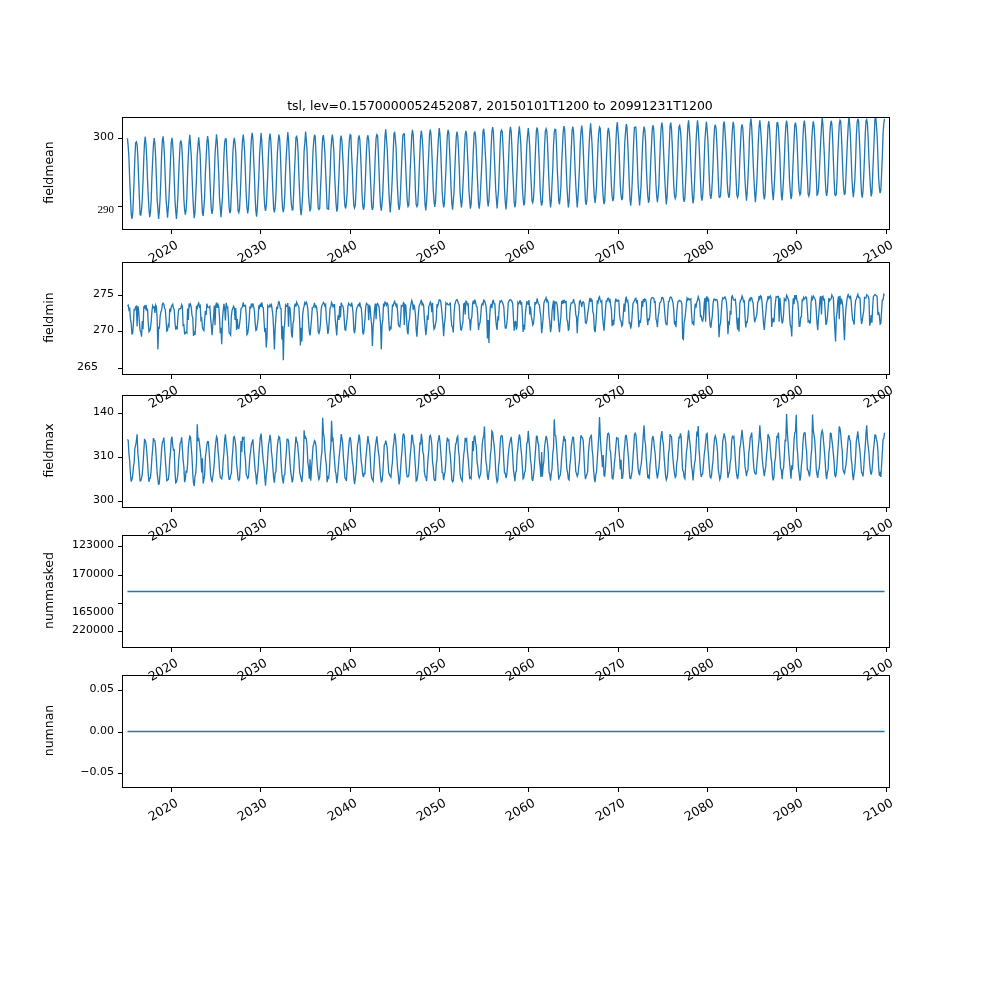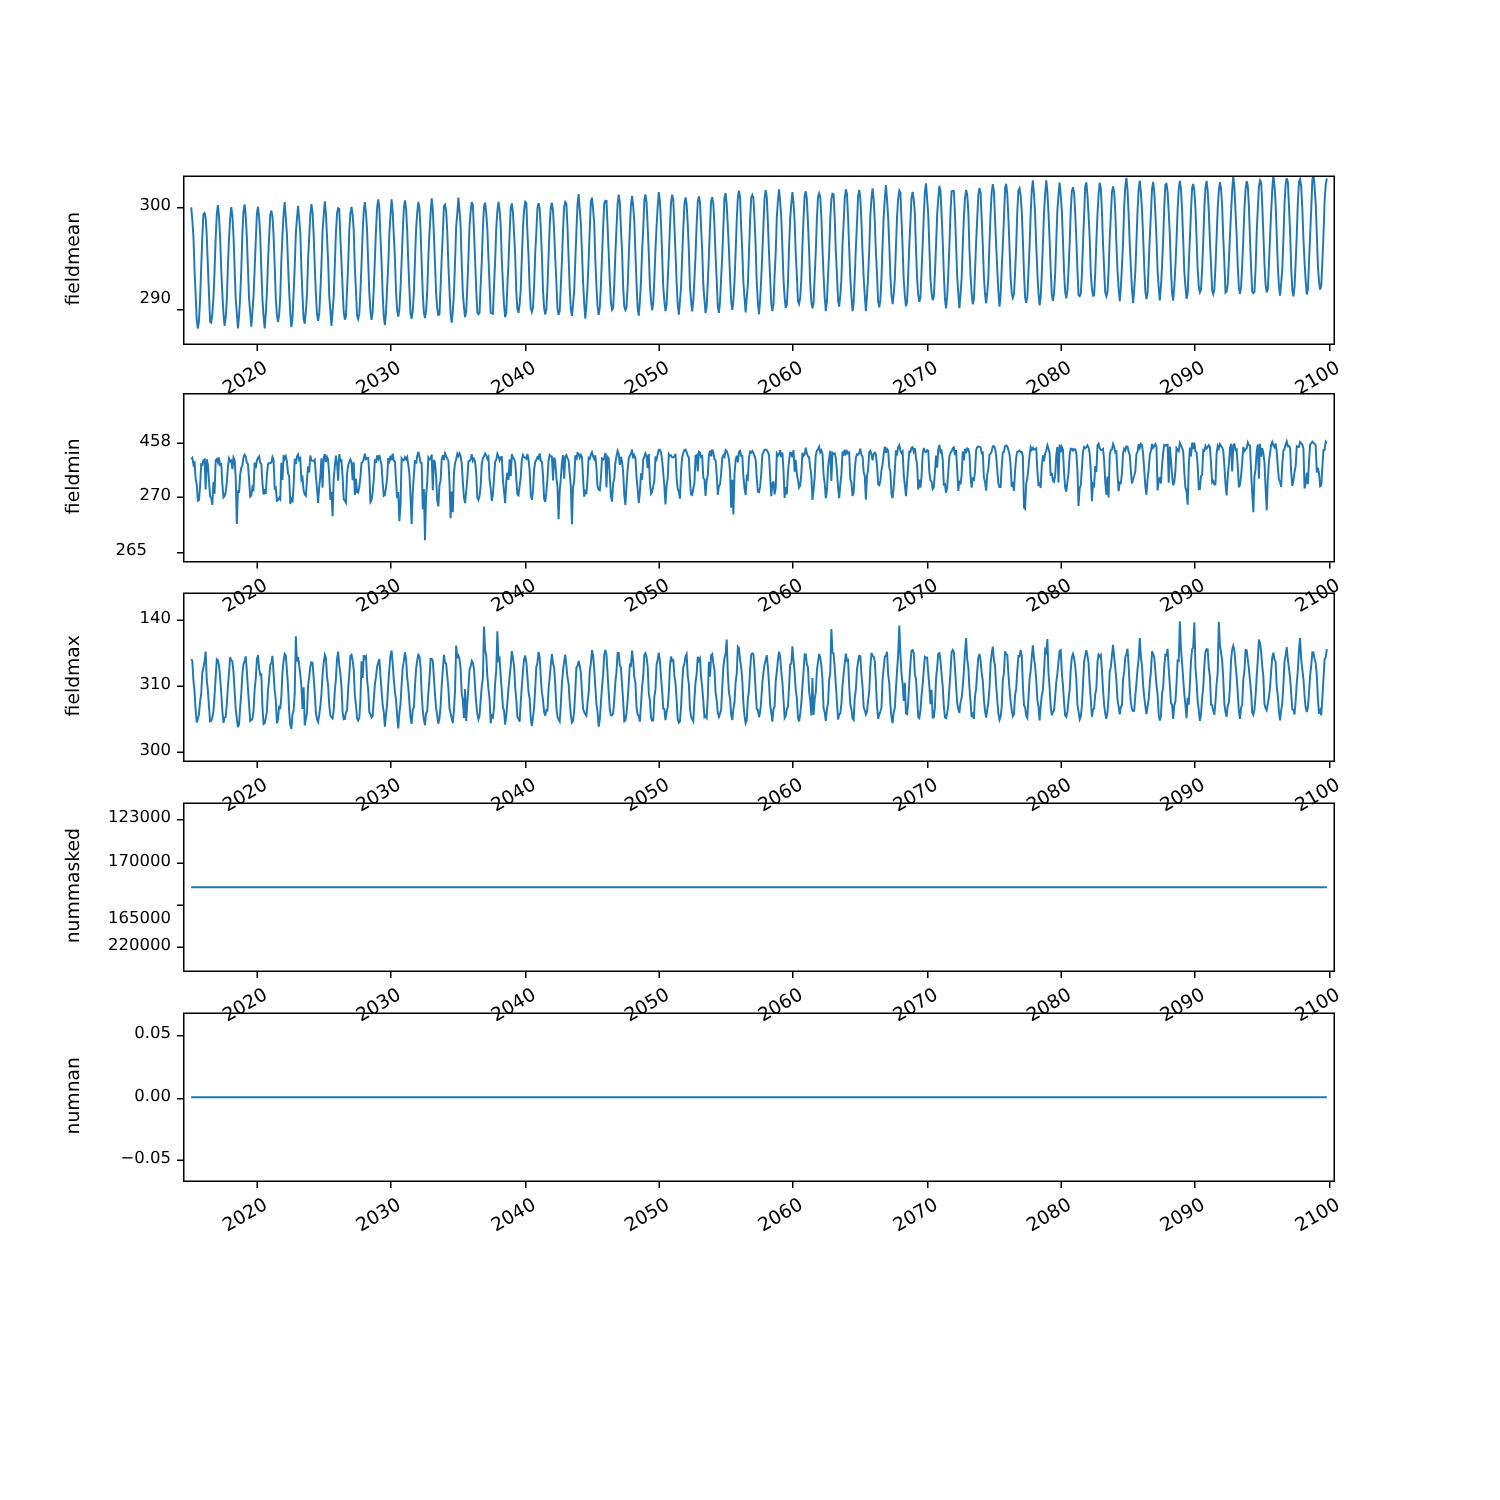--- a/index.html
+++ b/index.html
@@ -81,20 +81,21 @@
     color: #000000;
     text-align: center;
     width: 1000px;
     left: 0;
   }
 </style>
 </head>
 <body>
 
 <div id="figure">
+  <div class="title">tsl, lev=0.1570000052452087, 20150101T1200 to 20991231T1200</div>
   <div id="panels">
       <div class="panel" style="left: 122px; top: 117px; width: 768px; height: 113px;">
         <svg viewBox="0 0 768 113" preserveAspectRatio="none">
           <path d="M4.47 20.59 L5.21 29.02 L5.95 40.19 L6.70 62.52 L7.44 79.54 L8.19 97.18 L8.93 102.81 L9.67 97.90 L10.42 82.79 L11.16 61.60 L11.91 40.36 L12.65 25.17 L13.40 24.36 L14.14 27.39 L14.88 39.85 L15.63 60.22 L16.37 79.91 L17.12 98.32 L17.86 98.88 L18.60 92.95 L19.35 82.13 L20.09 63.81 L20.84 41.49 L21.58 25.27 L22.33 19.03 L23.07 26.93 L23.81 40.87 L24.56 62.99 L25.30 78.96 L26.05 92.95 L26.79 101.02 L27.53 95.70 L28.28 83.26 L29.02 59.89 L29.77 41.94 L30.51 27.71 L31.26 20.37 L32.00 26.28 L32.74 39.95 L33.49 61.59 L34.23 82.88 L34.98 92.74 L35.72 102.75 L36.47 94.33 L37.21 81.54 L37.95 63.32 L38.70 37.80 L39.44 23.15 L40.19 18.62 L40.93 26.39 L41.67 40.91 L42.42 62.45 L43.16 82.55 L43.91 91.84 L44.65 101.50 L45.40 91.93 L46.14 80.63 L46.88 62.72 L47.63 43.35 L48.37 25.30 L49.12 20.20 L49.86 27.26 L50.60 39.74 L51.35 62.42 L52.09 82.98 L52.84 94.27 L53.58 102.80 L54.33 92.79 L55.07 78.79 L55.81 57.63 L56.56 40.98 L57.30 25.84 L58.05 22.79 L58.79 26.79 L59.53 39.26 L60.28 60.15 L61.02 82.51 L61.77 93.58 L62.51 98.51 L63.26 93.36 L64.00 81.03 L64.74 56.89 L65.49 38.96 L66.23 25.05 L66.98 16.99 L67.72 27.93 L68.47 39.10 L69.21 58.79 L69.95 77.50 L70.70 92.77 L71.44 101.96 L72.19 95.58 L72.93 78.86 L73.67 61.22 L74.42 38.27 L75.16 28.19 L75.91 19.53 L76.65 27.98 L77.40 37.85 L78.14 62.37 L78.88 80.84 L79.63 96.52 L80.37 99.62 L81.12 91.11 L81.86 80.06 L82.60 56.33 L83.35 40.52 L84.09 25.33 L84.84 18.34 L85.58 24.12 L86.33 39.24 L87.07 60.64 L87.81 79.24 L88.56 93.11 L89.30 97.61 L90.05 92.80 L90.79 77.79 L91.53 59.76 L92.28 36.71 L93.02 26.45 L93.77 16.48 L94.51 24.47 L95.26 40.55 L96.00 57.09 L96.74 80.68 L97.49 90.54 L98.23 101.04 L98.98 91.02 L99.72 81.34 L100.47 59.80 L101.21 38.05 L101.95 24.74 L102.70 21.17 L103.44 21.57 L104.19 41.53 L104.93 57.81 L105.67 75.40 L106.42 91.61 L107.16 96.78 L107.91 94.44 L108.65 76.47 L109.40 59.21 L110.14 36.18 L110.88 24.67 L111.63 20.22 L112.37 25.51 L113.12 36.42 L113.86 60.71 L114.60 77.35 L115.35 94.21 L116.09 96.38 L116.84 92.73 L117.58 77.65 L118.33 58.94 L119.07 37.32 L119.81 22.99 L120.56 16.98 L121.30 24.27 L122.05 36.69 L122.79 58.06 L123.53 78.47 L124.28 90.75 L125.02 97.03 L125.77 91.61 L126.51 75.41 L127.26 55.96 L128.00 35.90 L128.74 20.83 L129.49 15.12 L130.23 20.82 L130.98 41.01 L131.72 58.08 L132.47 79.82 L133.21 94.58 L133.95 100.56 L134.70 91.57 L135.44 74.92 L136.19 59.87 L136.93 38.49 L137.67 26.00 L138.42 15.19 L139.16 23.83 L139.91 39.78 L140.65 55.40 L141.40 78.13 L142.14 90.28 L142.88 94.67 L143.63 89.79 L144.37 75.44 L145.12 57.51 L145.86 37.46 L146.60 21.73 L147.35 15.81 L148.09 21.38 L148.84 35.74 L149.58 57.67 L150.33 76.22 L151.07 92.75 L151.81 96.17 L152.56 90.74 L153.30 78.77 L154.05 56.66 L154.79 35.82 L155.53 24.47 L156.28 16.86 L157.02 20.88 L157.77 35.46 L158.51 58.16 L159.26 79.06 L160.00 91.86 L160.74 95.77 L161.49 90.78 L162.23 77.96 L162.98 54.87 L163.72 38.25 L164.47 25.18 L165.21 14.44 L165.95 21.37 L166.70 39.27 L167.44 58.56 L168.19 79.23 L168.93 89.11 L169.67 93.60 L170.42 93.19 L171.16 74.56 L171.91 55.16 L172.65 38.70 L173.40 19.78 L174.14 18.75 L174.88 22.98 L175.63 36.94 L176.37 59.57 L177.12 76.76 L177.86 92.54 L178.60 98.91 L179.35 91.32 L180.09 78.60 L180.84 57.88 L181.58 33.76 L182.33 24.97 L183.07 13.89 L183.81 22.83 L184.56 33.69 L185.30 58.65 L186.05 78.53 L186.79 88.17 L187.53 95.10 L188.28 91.51 L189.02 74.85 L189.77 54.97 L190.51 33.59 L191.26 23.30 L192.00 17.06 L192.74 19.02 L193.49 36.58 L194.23 55.85 L194.98 76.05 L195.72 91.70 L196.47 93.09 L197.21 92.05 L197.95 72.94 L198.70 57.61 L199.44 34.81 L200.19 19.99 L200.93 17.42 L201.67 24.43 L202.42 35.21 L203.16 54.74 L203.91 73.04 L204.65 92.17 L205.40 92.50 L206.14 92.85 L206.88 73.95 L207.63 57.09 L208.37 35.08 L209.12 23.05 L209.86 16.92 L210.60 22.52 L211.35 33.24 L212.09 56.10 L212.84 72.32 L213.58 86.81 L214.33 95.18 L215.07 92.18 L215.81 74.01 L216.56 57.80 L217.30 38.32 L218.05 21.46 L218.79 17.94 L219.53 23.90 L220.28 38.05 L221.02 53.08 L221.77 78.10 L222.51 89.78 L223.26 92.16 L224.00 86.52 L224.74 76.16 L225.49 54.38 L226.23 34.80 L226.98 22.26 L227.72 16.86 L228.47 17.57 L229.21 37.61 L229.95 53.31 L230.70 75.42 L231.44 88.89 L232.19 91.60 L232.93 88.52 L233.67 74.08 L234.42 51.95 L235.16 37.60 L235.91 21.28 L236.65 17.74 L237.40 21.42 L238.14 35.00 L238.88 53.26 L239.63 76.80 L240.37 89.02 L241.12 93.41 L241.86 89.73 L242.60 74.23 L243.35 53.84 L244.09 33.16 L244.84 20.65 L245.58 17.53 L246.33 22.97 L247.07 37.16 L247.81 55.16 L248.56 71.59 L249.30 89.72 L250.05 93.50 L250.79 90.92 L251.53 73.81 L252.28 57.03 L253.02 35.47 L253.77 20.09 L254.51 16.96 L255.26 18.14 L256.00 34.55 L256.74 54.89 L257.49 75.72 L258.23 89.72 L258.98 94.24 L259.72 86.63 L260.47 76.75 L261.21 57.02 L261.95 36.81 L262.70 18.36 L263.44 11.56 L264.19 21.94 L264.93 31.49 L265.67 51.09 L266.42 71.33 L267.16 85.79 L267.91 96.13 L268.65 86.61 L269.40 73.98 L270.14 55.90 L270.88 35.33 L271.63 16.33 L272.37 14.05 L273.12 21.93 L273.86 31.37 L274.60 56.16 L275.35 73.95 L276.09 87.99 L276.84 93.62 L277.58 88.72 L278.33 73.58 L279.07 53.86 L279.81 34.14 L280.56 18.02 L281.30 16.15 L282.05 16.22 L282.79 33.49 L283.53 51.62 L284.28 70.49 L285.02 84.82 L285.77 90.13 L286.51 88.81 L287.26 73.09 L288.00 51.83 L288.74 34.96 L289.49 18.16 L290.23 12.00 L290.98 17.42 L291.72 35.00 L292.47 50.47 L293.21 74.92 L293.95 87.97 L294.70 90.30 L295.44 88.53 L296.19 74.81 L296.93 54.67 L297.67 35.12 L298.42 18.66 L299.16 12.87 L299.91 19.77 L300.65 30.01 L301.40 51.58 L302.14 72.72 L302.88 88.84 L303.63 94.06 L304.37 84.85 L305.12 70.65 L305.86 50.24 L306.60 35.38 L307.35 16.39 L308.09 11.86 L308.84 17.14 L309.58 33.36 L310.33 51.99 L311.07 73.18 L311.81 83.93 L312.56 90.44 L313.30 85.37 L314.05 69.20 L314.79 49.32 L315.53 33.70 L316.28 20.07 L317.02 10.29 L317.77 16.60 L318.51 31.49 L319.26 53.19 L320.00 74.50 L320.74 84.60 L321.49 91.02 L322.23 87.13 L322.98 70.21 L323.72 53.86 L324.47 33.83 L325.21 17.12 L325.95 11.99 L326.70 15.40 L327.44 33.01 L328.19 51.46 L328.93 71.57 L329.67 86.64 L330.42 93.37 L331.16 84.44 L331.91 74.69 L332.65 53.84 L333.40 34.57 L334.14 19.06 L334.88 13.84 L335.63 18.34 L336.37 31.89 L337.12 50.17 L337.86 74.44 L338.60 84.35 L339.35 91.17 L340.09 83.53 L340.84 69.48 L341.58 52.92 L342.33 31.85 L343.07 17.04 L343.81 13.16 L344.56 17.15 L345.30 34.27 L346.05 50.16 L346.79 73.42 L347.53 83.19 L348.28 92.31 L349.02 87.90 L349.77 71.49 L350.51 53.45 L351.26 33.23 L352.00 16.11 L352.74 13.70 L353.49 18.24 L354.23 32.89 L354.98 53.05 L355.72 69.83 L356.47 87.78 L357.21 92.23 L357.95 84.50 L358.70 68.80 L359.44 53.52 L360.19 33.72 L360.93 13.71 L361.67 10.93 L362.42 18.73 L363.16 33.65 L363.91 48.91 L364.65 68.13 L365.40 84.12 L366.14 90.10 L366.88 84.00 L367.63 70.25 L368.37 51.46 L369.12 29.70 L369.86 13.94 L370.60 9.33 L371.35 14.09 L372.09 33.88 L372.84 51.01 L373.58 71.44 L374.33 81.99 L375.07 91.97 L375.81 81.98 L376.56 72.82 L377.30 51.60 L378.05 29.04 L378.79 13.97 L379.53 12.20 L380.28 14.43 L381.02 29.06 L381.77 47.35 L382.51 71.89 L383.26 85.54 L384.00 93.05 L384.74 83.61 L385.49 69.04 L386.23 51.59 L386.98 32.46 L387.72 14.14 L388.47 8.97 L389.21 13.85 L389.95 30.74 L390.70 51.80 L391.44 68.41 L392.19 85.82 L392.93 91.05 L393.67 86.47 L394.42 67.32 L395.16 51.24 L395.91 27.42 L396.65 15.75 L397.40 8.39 L398.14 16.56 L398.88 27.63 L399.63 47.57 L400.37 69.40 L401.12 81.66 L401.86 88.89 L402.60 86.97 L403.35 71.49 L404.09 47.59 L404.84 28.23 L405.58 18.10 L406.33 10.21 L407.07 17.71 L407.81 29.67 L408.56 52.04 L409.30 66.93 L410.05 84.36 L410.79 86.24 L411.53 82.07 L412.28 69.55 L413.02 47.20 L413.77 27.96 L414.51 12.62 L415.26 9.71 L416.00 14.98 L416.74 31.64 L417.49 49.53 L418.23 72.24 L418.98 84.59 L419.72 89.15 L420.47 85.56 L421.21 67.55 L421.95 50.95 L422.70 28.32 L423.44 13.54 L424.19 11.07 L424.93 13.67 L425.67 26.76 L426.42 48.64 L427.16 66.72 L427.91 81.78 L428.65 91.02 L429.40 84.37 L430.14 67.18 L430.88 51.64 L431.63 28.51 L432.37 14.85 L433.12 11.38 L433.86 11.80 L434.60 27.12 L435.35 50.85 L436.09 65.99 L436.84 83.77 L437.58 87.91 L438.33 80.50 L439.07 69.47 L439.81 45.87 L440.56 31.43 L441.30 14.78 L442.05 8.31 L442.79 11.32 L443.53 27.19 L444.28 48.40 L445.02 68.09 L445.77 81.25 L446.51 91.00 L447.26 85.48 L448.00 67.90 L448.74 48.14 L449.49 31.36 L450.23 13.15 L450.98 8.68 L451.72 14.09 L452.47 30.59 L453.21 50.72 L453.95 67.91 L454.70 80.43 L455.44 91.00 L456.19 80.53 L456.93 67.06 L457.67 50.11 L458.42 26.11 L459.16 14.64 L459.91 7.68 L460.65 14.99 L461.40 30.18 L462.14 50.94 L462.88 66.18 L463.63 84.59 L464.37 88.45 L465.12 83.41 L465.86 68.47 L466.60 45.43 L467.35 27.06 L468.09 14.42 L468.84 5.48 L469.58 15.34 L470.33 27.63 L471.07 45.81 L471.81 67.04 L472.56 80.09 L473.30 86.33 L474.05 79.59 L474.79 69.07 L475.53 47.64 L476.28 26.77 L477.02 14.61 L477.77 9.20 L478.51 10.55 L479.26 28.96 L480.00 48.26 L480.74 69.54 L481.49 80.77 L482.23 87.74 L482.98 84.87 L483.72 66.49 L484.47 46.03 L485.21 30.21 L485.95 13.91 L486.70 10.11 L487.44 15.20 L488.19 24.99 L488.93 48.83 L489.67 68.80 L490.42 80.06 L491.16 84.67 L491.91 81.78 L492.65 63.89 L493.40 45.61 L494.14 26.03 L494.88 9.92 L495.63 4.25 L496.37 14.87 L497.12 25.75 L497.86 46.95 L498.60 68.95 L499.35 78.59 L500.09 83.61 L500.84 81.50 L501.58 65.72 L502.33 46.81 L503.07 25.47 L503.81 14.77 L504.56 6.07 L505.30 9.42 L506.05 25.35 L506.79 43.60 L507.53 65.15 L508.28 82.76 L509.02 89.23 L509.77 81.25 L510.51 66.26 L511.26 46.27 L512.00 23.79 L512.74 9.71 L513.49 9.42 L514.23 9.41 L514.98 24.80 L515.72 45.45 L516.47 67.57 L517.21 79.01 L517.95 89.03 L518.70 79.65 L519.44 68.58 L520.19 46.91 L520.93 27.25 L521.67 14.90 L522.42 8.80 L523.16 11.82 L523.91 23.24 L524.65 49.10 L525.40 66.12 L526.14 79.31 L526.88 86.31 L527.63 83.26 L528.37 64.91 L529.12 44.65 L529.86 28.17 L530.60 12.07 L531.35 7.40 L532.09 10.54 L532.84 28.09 L533.58 46.22 L534.33 67.49 L535.07 79.37 L535.81 85.70 L536.56 78.88 L537.30 68.35 L538.05 44.50 L538.79 24.97 L539.53 10.32 L540.28 4.79 L541.02 9.65 L541.77 28.30 L542.51 45.97 L543.26 63.00 L544.00 77.51 L544.74 88.05 L545.49 80.29 L546.23 62.34 L546.98 45.94 L547.72 28.27 L548.47 8.03 L549.21 4.62 L549.95 11.54 L550.70 27.62 L551.44 47.61 L552.19 68.24 L552.93 78.83 L553.67 81.93 L554.42 79.45 L555.16 65.57 L555.91 46.97 L556.65 23.47 L557.40 8.93 L558.14 7.57 L558.88 12.52 L559.63 23.44 L560.37 42.92 L561.12 65.23 L561.86 81.64 L562.60 85.44 L563.35 81.54 L564.09 64.81 L564.84 46.97 L565.58 25.20 L566.33 8.22 L567.07 2.25 L567.81 12.11 L568.56 25.01 L569.30 46.08 L570.05 64.98 L570.79 78.72 L571.53 87.07 L572.28 81.58 L573.02 65.62 L573.77 45.33 L574.51 24.49 L575.26 11.58 L576.00 2.26 L576.74 9.98 L577.49 24.35 L578.23 42.53 L578.98 62.91 L579.72 79.51 L580.47 84.04 L581.21 78.97 L581.95 65.88 L582.70 43.59 L583.44 22.57 L584.19 12.16 L584.93 3.75 L585.67 12.04 L586.42 22.98 L587.16 42.64 L587.91 64.67 L588.65 77.97 L589.40 82.29 L590.14 76.79 L590.88 63.53 L591.63 45.24 L592.37 23.14 L593.12 9.69 L593.86 6.89 L594.60 10.54 L595.35 24.55 L596.09 42.12 L596.84 62.84 L597.58 80.11 L598.33 80.87 L599.07 79.24 L599.81 66.49 L600.56 45.27 L601.30 25.87 L602.05 6.47 L602.79 3.59 L603.53 12.13 L604.28 25.71 L605.02 41.26 L605.77 64.97 L606.51 75.81 L607.26 80.54 L608.00 80.26 L608.74 65.47 L609.49 43.73 L610.23 25.62 L610.98 11.69 L611.72 3.89 L612.47 7.68 L613.21 23.26 L613.95 45.07 L614.70 62.62 L615.44 78.29 L616.19 80.93 L616.93 78.11 L617.67 63.83 L618.42 41.63 L619.16 26.11 L619.91 10.42 L620.65 6.37 L621.40 10.23 L622.14 23.40 L622.88 45.32 L623.63 63.56 L624.37 75.60 L625.12 84.27 L625.86 75.18 L626.60 60.46 L627.35 44.02 L628.09 20.28 L628.84 5.99 L629.58 0.62 L630.33 8.82 L631.07 25.22 L631.81 45.45 L632.56 61.28 L633.30 76.21 L634.05 85.61 L634.79 76.23 L635.53 64.53 L636.28 44.05 L637.02 23.04 L637.77 8.62 L638.51 2.41 L639.26 10.63 L640.00 22.64 L640.74 39.74 L641.49 60.89 L642.23 77.58 L642.98 82.92 L643.72 78.28 L644.47 59.54 L645.21 40.69 L645.95 25.35 L646.70 8.29 L647.44 3.26 L648.19 9.90 L648.93 24.64 L649.67 41.69 L650.42 63.39 L651.16 75.07 L651.91 83.80 L652.65 74.40 L653.40 60.41 L654.14 42.15 L654.88 20.30 L655.63 5.06 L656.37 4.59 L657.12 10.04 L657.86 24.07 L658.60 39.15 L659.35 62.54 L660.09 78.83 L660.84 83.87 L661.58 74.10 L662.33 60.59 L663.07 43.05 L663.81 22.24 L664.56 8.30 L665.30 2.59 L666.05 8.06 L666.79 22.68 L667.53 42.03 L668.28 64.29 L669.02 74.11 L669.77 82.66 L670.51 79.25 L671.26 59.40 L672.00 41.54 L672.74 23.31 L673.49 7.41 L674.23 4.73 L674.98 9.33 L675.72 21.14 L676.47 41.50 L677.21 62.72 L677.95 74.48 L678.70 78.34 L679.44 76.73 L680.19 62.05 L680.93 44.08 L681.67 21.03 L682.42 7.06 L683.16 2.58 L683.91 9.42 L684.65 23.01 L685.40 43.46 L686.14 59.58 L686.88 77.04 L687.63 79.45 L688.37 76.22 L689.12 60.55 L689.86 41.12 L690.60 21.27 L691.35 9.47 L692.09 3.45 L692.84 8.01 L693.58 20.15 L694.33 41.49 L695.07 58.21 L695.81 78.47 L696.56 77.75 L697.30 72.48 L698.05 57.78 L698.79 39.94 L699.53 23.81 L700.28 9.11 L701.02 -0.76 L701.77 7.09 L702.51 23.85 L703.26 39.52 L704.00 60.42 L704.74 74.86 L705.49 79.24 L706.23 74.52 L706.98 59.46 L707.72 42.36 L708.47 21.25 L709.21 8.52 L709.95 2.76 L710.70 5.91 L711.44 19.78 L712.19 42.02 L712.93 61.89 L713.67 77.81 L714.42 78.79 L715.16 77.85 L715.91 62.39 L716.65 38.24 L717.40 21.58 L718.14 6.65 L718.88 2.26 L719.63 3.54 L720.37 18.94 L721.12 38.53 L721.86 59.09 L722.60 73.05 L723.35 78.32 L724.09 76.25 L724.84 59.52 L725.58 41.16 L726.33 23.31 L727.07 8.59 L727.81 -1.80 L728.56 6.10 L729.30 17.99 L730.05 39.12 L730.79 60.41 L731.53 74.08 L732.28 80.57 L733.02 72.16 L733.77 62.13 L734.51 42.86 L735.26 18.45 L736.00 4.87 L736.74 0.82 L737.49 3.27 L738.23 19.59 L738.98 36.71 L739.72 61.97 L740.47 76.77 L741.21 81.06 L741.95 74.38 L742.70 58.13 L743.44 39.47 L744.19 16.75 L744.93 3.18 L745.67 1.46 L746.42 6.64 L747.16 21.59 L747.91 41.89 L748.65 57.84 L749.40 70.82 L750.14 79.75 L750.88 76.24 L751.63 57.92 L752.37 39.86 L753.12 21.64 L753.86 2.18 L754.60 -3.30 L755.35 6.71 L756.09 17.91 L756.84 38.74 L757.58 60.58 L758.33 70.99 L759.07 76.44 L759.81 73.47 L760.56 57.13 L761.30 39.52 L762.05 16.16 L762.79 5.46 L763.53 0.92 " fill="none" stroke="#1f77b4" stroke-width="1.3" vector-effect="non-scaling-stroke"></path>
         </svg>
       </div>
       <div class="panel" style="left: 122px; top: 262px; width: 768px; height: 113px;">
         <svg viewBox="0 0 768 113" preserveAspectRatio="none">
           <path d="M4.47 43.88 L5.21 43.03 L5.95 47.31 L6.70 45.27 L7.44 57.21 L8.19 60.92 L8.93 72.14 L9.67 71.62 L10.42 62.28 L11.16 47.34 L11.91 47.72 L12.65 44.67 L13.40 44.08 L14.14 64.52 L14.88 43.90 L15.63 47.78 L16.37 58.89 L17.12 68.93 L17.86 70.22 L18.60 74.96 L19.35 59.20 L20.09 67.32 L20.84 44.74 L21.58 43.81 L22.33 46.13 L23.07 42.66 L23.81 48.56 L24.56 46.40 L25.30 60.72 L26.05 69.87 L26.79 68.86 L27.53 66.21 L28.28 59.66 L29.02 48.96 L29.77 43.45 L30.51 45.35 L31.26 44.79 L32.00 50.72 L32.74 42.83 L33.49 44.51 L34.23 56.34 L34.98 87.94 L35.72 65.00 L36.47 66.83 L37.21 54.42 L37.95 49.76 L38.70 48.15 L39.44 42.54 L40.19 40.89 L40.93 42.06 L41.67 46.38 L42.42 47.26 L43.16 57.84 L43.91 69.29 L44.65 68.57 L45.40 62.90 L46.14 64.28 L46.88 46.23 L47.63 50.02 L48.37 44.83 L49.12 43.15 L49.86 42.00 L50.60 46.34 L51.35 47.02 L52.09 60.08 L52.84 67.83 L53.58 64.30 L54.33 67.57 L55.07 54.83 L55.81 47.29 L56.56 46.55 L57.30 46.59 L58.05 46.05 L58.79 42.40 L59.53 44.24 L60.28 63.69 L61.02 63.10 L61.77 72.16 L62.51 71.68 L63.26 70.19 L64.00 71.22 L64.74 46.42 L65.49 57.93 L66.23 41.16 L66.98 43.69 L67.72 42.00 L68.47 45.43 L69.21 53.65 L69.95 55.39 L70.70 74.34 L71.44 69.55 L72.19 73.20 L72.93 62.30 L73.67 43.63 L74.42 47.22 L75.16 42.19 L75.91 40.72 L76.65 44.48 L77.40 43.41 L78.14 57.87 L78.88 56.52 L79.63 65.23 L80.37 67.79 L81.12 68.79 L81.86 57.86 L82.60 48.81 L83.35 52.86 L84.09 41.44 L84.84 44.71 L85.58 44.84 L86.33 45.31 L87.07 44.29 L87.81 55.34 L88.56 63.88 L89.30 73.52 L90.05 62.83 L90.79 55.63 L91.53 43.29 L92.28 63.25 L93.02 42.98 L93.77 40.42 L94.51 45.79 L95.26 42.36 L96.00 44.35 L96.74 54.61 L97.49 71.50 L98.23 66.00 L98.98 82.62 L99.72 57.40 L100.47 48.77 L101.21 41.49 L101.95 46.65 L102.70 58.54 L103.44 40.52 L104.19 45.20 L104.93 44.77 L105.67 55.58 L106.42 71.20 L107.16 71.91 L107.91 73.34 L108.65 54.06 L109.40 48.00 L110.14 46.01 L110.88 44.01 L111.63 45.82 L112.37 58.09 L113.12 45.95 L113.86 68.14 L114.60 57.14 L115.35 66.35 L116.09 66.67 L116.84 62.45 L117.58 56.20 L118.33 46.40 L119.07 45.85 L119.81 43.92 L120.56 40.12 L121.30 43.93 L122.05 43.27 L122.79 43.10 L123.53 53.43 L124.28 72.98 L125.02 71.77 L125.77 66.29 L126.51 57.67 L127.26 43.96 L128.00 46.40 L128.74 41.37 L129.49 43.72 L130.23 41.09 L130.98 44.73 L131.72 48.00 L132.47 60.18 L133.21 68.66 L133.95 68.12 L134.70 62.98 L135.44 56.88 L136.19 43.08 L136.93 45.22 L137.67 41.49 L138.42 44.59 L139.16 40.17 L139.91 44.99 L140.65 45.51 L141.40 58.57 L142.14 70.34 L142.88 66.17 L143.63 85.98 L144.37 75.45 L145.12 43.35 L145.86 44.53 L146.60 44.72 L147.35 42.53 L148.09 44.01 L148.84 42.48 L149.58 47.67 L150.33 53.96 L151.07 69.00 L151.81 87.93 L152.56 66.69 L153.30 55.19 L154.05 44.55 L154.79 46.95 L155.53 42.02 L156.28 38.93 L157.02 41.91 L157.77 46.25 L158.51 46.46 L159.26 77.78 L160.00 64.19 L160.74 98.94 L161.49 67.70 L162.23 60.18 L162.98 42.86 L163.72 44.17 L164.47 43.98 L165.21 40.81 L165.95 64.91 L166.70 44.33 L167.44 46.52 L168.19 55.78 L168.93 72.01 L169.67 75.94 L170.42 61.69 L171.16 58.48 L171.91 44.38 L172.65 41.28 L173.40 44.44 L174.14 40.03 L174.88 41.96 L175.63 43.31 L176.37 45.13 L177.12 59.30 L177.86 83.90 L178.60 65.84 L179.35 79.88 L180.09 53.05 L180.84 46.65 L181.58 43.95 L182.33 40.23 L183.07 41.77 L183.81 39.99 L184.56 41.90 L185.30 46.67 L186.05 59.62 L186.79 70.06 L187.53 73.69 L188.28 65.83 L189.02 57.30 L189.77 45.39 L190.51 45.17 L191.26 44.07 L192.00 40.54 L192.74 45.05 L193.49 43.72 L194.23 45.83 L194.98 53.31 L195.72 70.13 L196.47 71.65 L197.21 68.81 L197.95 62.17 L198.70 47.15 L199.44 43.17 L200.19 42.00 L200.93 40.10 L201.67 41.24 L202.42 43.68 L203.16 42.34 L203.91 57.48 L204.65 63.67 L205.40 72.21 L206.14 67.93 L206.88 56.80 L207.63 45.64 L208.37 44.23 L209.12 40.24 L209.86 41.95 L210.60 44.64 L211.35 42.62 L212.09 42.44 L212.84 57.91 L213.58 65.73 L214.33 73.76 L215.07 58.65 L215.81 52.95 L216.56 57.95 L217.30 43.93 L218.05 55.48 L218.79 40.37 L219.53 43.18 L220.28 43.71 L221.02 46.18 L221.77 56.92 L222.51 67.88 L223.26 68.46 L224.00 62.09 L224.74 56.26 L225.49 44.16 L226.23 41.04 L226.98 42.58 L227.72 42.73 L228.47 43.67 L229.21 40.41 L229.95 44.44 L230.70 51.36 L231.44 68.10 L232.19 71.51 L232.93 65.24 L233.67 50.99 L234.42 45.85 L235.16 44.32 L235.91 42.48 L236.65 43.42 L237.40 40.00 L238.14 45.08 L238.88 45.56 L239.63 54.75 L240.37 70.71 L241.12 72.83 L241.86 66.31 L242.60 57.28 L243.35 44.57 L244.09 41.13 L244.84 41.92 L245.58 42.13 L246.33 58.29 L247.07 42.81 L247.81 45.29 L248.56 56.19 L249.30 62.83 L250.05 84.56 L250.79 65.33 L251.53 57.19 L252.28 46.29 L253.02 41.24 L253.77 57.17 L254.51 41.97 L255.26 41.14 L256.00 43.12 L256.74 44.80 L257.49 54.02 L258.23 62.36 L258.98 88.09 L259.72 62.93 L260.47 58.55 L261.21 41.32 L261.95 44.45 L262.70 39.74 L263.44 40.31 L264.19 42.94 L264.93 41.02 L265.67 42.57 L266.42 57.17 L267.16 69.31 L267.91 64.53 L268.65 67.58 L269.40 56.78 L270.14 43.01 L270.88 43.60 L271.63 40.68 L272.37 39.05 L273.12 42.01 L273.86 43.77 L274.60 41.25 L275.35 50.30 L276.09 62.72 L276.84 64.57 L277.58 65.04 L278.33 56.64 L279.07 43.46 L279.81 44.15 L280.56 43.29 L281.30 39.66 L282.05 63.11 L282.79 42.28 L283.53 43.30 L284.28 55.47 L285.02 69.21 L285.77 72.70 L286.51 60.18 L287.26 57.25 L288.00 46.15 L288.74 41.94 L289.49 38.22 L290.23 40.23 L290.98 47.70 L291.72 42.29 L292.47 45.65 L293.21 52.61 L293.95 68.21 L294.70 75.00 L295.44 61.98 L296.19 51.09 L296.93 43.33 L297.67 41.75 L298.42 40.05 L299.16 37.39 L299.91 43.31 L300.65 41.27 L301.40 42.86 L302.14 56.08 L302.88 64.36 L303.63 73.53 L304.37 66.51 L305.12 53.55 L305.86 57.89 L306.60 44.15 L307.35 42.43 L308.09 39.95 L308.84 41.72 L309.58 49.97 L310.33 40.45 L311.07 59.21 L311.81 67.40 L312.56 66.14 L313.30 62.35 L314.05 58.23 L314.79 42.02 L315.53 43.83 L316.28 40.78 L317.02 37.51 L317.77 37.50 L318.51 39.19 L319.26 44.84 L320.00 53.21 L320.74 62.07 L321.49 74.61 L322.23 61.92 L322.98 56.69 L323.72 40.52 L324.47 41.74 L325.21 41.26 L325.95 42.65 L326.70 42.70 L327.44 42.02 L328.19 40.23 L328.93 56.60 L329.67 64.21 L330.42 65.69 L331.16 70.66 L331.91 52.09 L332.65 42.64 L333.40 39.77 L334.14 37.59 L334.88 37.29 L335.63 39.02 L336.37 41.55 L337.12 42.70 L337.86 58.56 L338.60 67.78 L339.35 68.24 L340.09 63.83 L340.84 59.97 L341.58 41.76 L342.33 41.06 L343.07 52.28 L343.81 38.79 L344.56 39.30 L345.30 42.38 L346.05 41.79 L346.79 56.63 L347.53 57.55 L348.28 68.79 L349.02 58.47 L349.77 54.69 L350.51 41.39 L351.26 38.22 L352.00 41.92 L352.74 37.29 L353.49 39.51 L354.23 43.91 L354.98 44.58 L355.72 54.59 L356.47 68.05 L357.21 62.32 L357.95 60.95 L358.70 53.37 L359.44 43.16 L360.19 41.27 L360.93 42.41 L361.67 37.75 L362.42 38.36 L363.16 40.50 L363.91 43.83 L364.65 52.36 L365.40 76.77 L366.14 57.93 L366.88 81.39 L367.63 54.13 L368.37 44.43 L369.12 41.57 L369.86 46.01 L370.60 38.88 L371.35 38.24 L372.09 41.65 L372.84 41.71 L373.58 55.75 L374.33 63.84 L375.07 68.15 L375.81 55.79 L376.56 57.11 L377.30 42.85 L378.05 38.76 L378.79 39.48 L379.53 38.34 L380.28 39.74 L381.02 41.80 L381.77 44.37 L382.51 57.13 L383.26 66.07 L384.00 66.29 L384.74 62.72 L385.49 53.97 L386.23 40.73 L386.98 39.09 L387.72 37.50 L388.47 37.32 L389.21 37.84 L389.95 38.96 L390.70 41.24 L391.44 55.11 L392.19 68.96 L392.93 60.80 L393.67 59.02 L394.42 67.81 L395.16 63.50 L395.91 40.11 L396.65 41.55 L397.40 40.37 L398.14 37.83 L398.88 42.52 L399.63 39.37 L400.37 51.46 L401.12 70.24 L401.86 62.76 L402.60 67.74 L403.35 52.77 L404.09 45.11 L404.84 39.47 L405.58 39.63 L406.33 42.61 L407.07 37.69 L407.81 52.34 L408.56 44.32 L409.30 54.12 L410.05 57.94 L410.79 63.19 L411.53 61.90 L412.28 54.17 L413.02 39.65 L413.77 41.64 L414.51 40.77 L415.26 36.02 L416.00 40.10 L416.74 41.90 L417.49 42.64 L418.23 49.53 L418.98 54.73 L419.72 71.50 L420.47 64.92 L421.21 56.12 L421.95 41.24 L422.70 38.12 L423.44 37.27 L424.19 35.38 L424.93 39.32 L425.67 37.96 L426.42 40.02 L427.16 54.47 L427.91 60.33 L428.65 70.42 L429.40 65.14 L430.14 49.55 L430.88 43.14 L431.63 38.24 L432.37 58.71 L433.12 39.61 L433.86 40.37 L434.60 40.00 L435.35 43.22 L436.09 51.84 L436.84 62.72 L437.58 70.38 L438.33 61.38 L439.07 54.40 L439.81 38.69 L440.56 41.65 L441.30 37.50 L442.05 40.24 L442.79 38.45 L443.53 40.08 L444.28 39.38 L445.02 57.27 L445.77 59.79 L446.51 68.89 L447.26 66.88 L448.00 51.42 L448.74 43.13 L449.49 40.54 L450.23 40.81 L450.98 39.85 L451.72 36.70 L452.47 41.03 L453.21 42.06 L453.95 52.55 L454.70 55.40 L455.44 71.41 L456.19 55.17 L456.93 50.93 L457.67 39.19 L458.42 38.22 L459.16 40.45 L459.91 44.71 L460.65 40.28 L461.40 39.46 L462.14 40.64 L462.88 48.06 L463.63 60.76 L464.37 61.47 L465.12 58.67 L465.86 51.32 L466.60 47.28 L467.35 40.29 L468.09 35.40 L468.84 39.58 L469.58 36.98 L470.33 38.02 L471.07 49.67 L471.81 52.33 L472.56 67.65 L473.30 70.42 L474.05 62.55 L474.79 50.96 L475.53 37.93 L476.28 39.96 L477.02 35.71 L477.77 34.35 L478.51 38.12 L479.26 39.68 L480.00 38.59 L480.74 54.36 L481.49 61.48 L482.23 68.94 L482.98 59.16 L483.72 47.98 L484.47 38.71 L485.21 38.97 L485.95 36.08 L486.70 35.74 L487.44 38.71 L488.19 36.49 L488.93 42.91 L489.67 47.68 L490.42 64.39 L491.16 57.75 L491.91 63.21 L492.65 55.55 L493.40 40.51 L494.14 36.34 L494.88 38.74 L495.63 39.17 L496.37 37.71 L497.12 38.20 L497.86 52.87 L498.60 58.12 L499.35 59.34 L500.09 64.19 L500.84 62.95 L501.58 52.77 L502.33 41.39 L503.07 49.65 L503.81 37.20 L504.56 34.25 L505.30 39.27 L506.05 38.24 L506.79 43.99 L507.53 61.10 L508.28 60.73 L509.02 66.77 L509.77 63.04 L510.51 52.77 L511.26 41.72 L512.00 39.71 L512.74 38.60 L513.49 36.59 L514.23 35.90 L514.98 41.09 L515.72 37.75 L516.47 50.94 L517.21 65.42 L517.95 58.48 L518.70 61.03 L519.44 54.74 L520.19 38.72 L520.93 44.77 L521.67 36.80 L522.42 39.78 L523.16 36.60 L523.91 36.98 L524.65 40.09 L525.40 55.63 L526.14 63.29 L526.88 56.29 L527.63 58.55 L528.37 52.38 L529.12 37.96 L529.86 35.70 L530.60 35.28 L531.35 35.58 L532.09 35.76 L532.84 39.90 L533.58 39.49 L534.33 56.45 L535.07 59.33 L535.81 65.22 L536.56 54.32 L537.30 50.60 L538.05 40.82 L538.79 40.17 L539.53 38.64 L540.28 35.22 L541.02 35.03 L541.77 36.50 L542.51 41.38 L543.26 51.44 L544.00 60.46 L544.74 62.82 L545.49 62.81 L546.23 49.15 L546.98 39.26 L547.72 38.87 L548.47 35.08 L549.21 34.58 L549.95 35.23 L550.70 37.75 L551.44 40.43 L552.19 48.24 L552.93 62.73 L553.67 59.23 L554.42 65.38 L555.16 51.83 L555.91 42.71 L556.65 38.76 L557.40 38.75 L558.14 38.07 L558.88 38.92 L559.63 38.99 L560.37 41.91 L561.12 76.81 L561.86 77.64 L562.60 60.43 L563.35 56.83 L564.09 49.85 L564.84 41.30 L565.58 35.78 L566.33 37.55 L567.07 36.28 L567.81 37.50 L568.56 37.01 L569.30 36.52 L570.05 51.88 L570.79 61.23 L571.53 60.43 L572.28 63.49 L573.02 48.43 L573.77 41.38 L574.51 45.39 L575.26 39.85 L576.00 38.20 L576.74 34.45 L577.49 36.75 L578.23 39.60 L578.98 55.31 L579.72 53.28 L580.47 58.49 L581.21 59.24 L581.95 55.00 L582.70 41.19 L583.44 35.63 L584.19 59.70 L584.93 34.01 L585.67 39.30 L586.42 35.67 L587.16 37.49 L587.91 53.13 L588.65 63.36 L589.40 65.92 L590.14 59.15 L590.88 53.32 L591.63 41.12 L592.37 36.83 L593.12 36.84 L593.86 38.09 L594.60 37.09 L595.35 37.26 L596.09 39.69 L596.84 51.27 L597.58 75.64 L598.33 63.82 L599.07 61.44 L599.81 50.28 L600.56 39.05 L601.30 35.60 L602.05 36.44 L602.79 35.81 L603.53 34.52 L604.28 36.07 L605.02 39.95 L605.77 51.48 L606.51 72.39 L607.26 60.73 L608.00 61.73 L608.74 48.56 L609.49 52.58 L610.23 34.68 L610.98 33.41 L611.72 36.50 L612.47 37.72 L613.21 37.63 L613.95 37.00 L614.70 44.84 L615.44 59.28 L616.19 67.93 L616.93 55.75 L617.67 69.86 L618.42 41.17 L619.16 37.79 L619.91 37.38 L620.65 33.54 L621.40 35.46 L622.14 39.33 L622.88 38.67 L623.63 54.01 L624.37 65.58 L625.12 59.87 L625.86 60.19 L626.60 53.63 L627.35 39.75 L628.09 36.77 L628.84 38.03 L629.58 35.22 L630.33 35.33 L631.07 38.80 L631.81 41.01 L632.56 52.19 L633.30 60.35 L634.05 57.31 L634.79 55.11 L635.53 52.25 L636.28 40.35 L637.02 38.76 L637.77 33.63 L638.51 36.28 L639.26 33.50 L640.00 34.33 L640.74 40.13 L641.49 51.16 L642.23 62.36 L642.98 68.04 L643.72 57.48 L644.47 50.88 L645.21 40.99 L645.95 38.27 L646.70 33.60 L647.44 36.21 L648.19 35.00 L648.93 33.60 L649.67 35.29 L650.42 65.15 L651.16 58.66 L651.91 56.04 L652.65 60.40 L653.40 47.87 L654.14 39.81 L654.88 34.24 L655.63 34.78 L656.37 34.05 L657.12 34.03 L657.86 59.91 L658.60 35.32 L659.35 44.31 L660.09 54.95 L660.84 61.60 L661.58 59.52 L662.33 51.74 L663.07 36.43 L663.81 37.56 L664.56 38.44 L665.30 32.86 L666.05 34.47 L666.79 36.32 L667.53 38.56 L668.28 53.10 L669.02 63.17 L669.77 65.37 L670.51 74.74 L671.26 48.50 L672.00 35.97 L672.74 42.02 L673.49 32.58 L674.23 37.07 L674.98 32.67 L675.72 38.58 L676.47 39.28 L677.21 48.28 L677.95 64.33 L678.70 64.27 L679.44 55.32 L680.19 54.63 L680.93 37.71 L681.67 38.24 L682.42 34.96 L683.16 36.67 L683.91 35.70 L684.65 34.40 L685.40 35.74 L686.14 46.74 L686.88 59.73 L687.63 58.80 L688.37 61.13 L689.12 60.94 L689.86 40.00 L690.60 34.86 L691.35 36.76 L692.09 33.66 L692.84 35.01 L693.58 35.90 L694.33 38.20 L695.07 48.64 L695.81 60.85 L696.56 68.45 L697.30 55.74 L698.05 47.03 L698.79 36.62 L699.53 33.50 L700.28 52.31 L701.02 34.42 L701.77 33.83 L702.51 37.66 L703.26 37.12 L704.00 48.96 L704.74 62.97 L705.49 61.10 L706.23 54.99 L706.98 46.14 L707.72 35.58 L708.47 38.39 L709.21 37.29 L709.95 36.53 L710.70 32.55 L711.44 34.27 L712.19 34.94 L712.93 52.20 L713.67 67.06 L714.42 79.92 L715.16 55.67 L715.91 50.51 L716.65 38.68 L717.40 33.88 L718.14 57.20 L718.88 33.46 L719.63 42.22 L720.37 36.40 L721.12 39.79 L721.86 46.07 L722.60 63.60 L723.35 78.59 L724.09 57.42 L724.84 45.86 L725.58 39.66 L726.33 34.11 L727.07 32.20 L727.81 34.51 L728.56 35.70 L729.30 33.25 L730.05 38.77 L730.79 49.44 L731.53 57.89 L732.28 59.27 L733.02 62.81 L733.77 47.28 L734.51 38.15 L735.26 36.68 L736.00 33.93 L736.74 31.86 L737.49 35.13 L738.23 34.89 L738.98 36.25 L739.72 52.94 L740.47 62.11 L741.21 58.48 L741.95 52.75 L742.70 48.61 L743.44 35.10 L744.19 35.65 L744.93 35.51 L745.67 32.29 L746.42 33.19 L747.16 34.00 L747.91 36.89 L748.65 63.86 L749.40 60.46 L750.14 53.04 L750.88 60.89 L751.63 44.78 L752.37 34.02 L753.12 33.22 L753.86 32.00 L754.60 32.73 L755.35 33.36 L756.09 34.44 L756.84 52.93 L757.58 49.64 L758.33 53.50 L759.07 62.27 L759.81 61.55 L760.56 48.91 L761.30 37.60 L762.05 37.62 L762.79 31.97 L763.53 32.96 " fill="none" stroke="#1f77b4" stroke-width="1.3" vector-effect="non-scaling-stroke"></path>
         </svg>
@@ -109,21 +110,21 @@
           <path d="M4.47 56.50 L763.53 56.50 " fill="none" stroke="#1f77b4" stroke-width="1.3" vector-effect="non-scaling-stroke"></path>
         </svg>
       </div>
       <div class="panel" style="left: 122px; top: 675px; width: 768px; height: 113px;">
         <svg viewBox="0 0 768 113" preserveAspectRatio="none">
           <path d="M4.47 56.50 L763.53 56.50 " fill="none" stroke="#1f77b4" stroke-width="1.3" vector-effect="non-scaling-stroke"></path>
         </svg>
       </div>
     </div>
 <div class="ytickmark" style="left: 118px; top: 206.03px;"></div>
-    <div class="ytick" style="left: 50px; width: 64px; top: 192px;">290</div>
+    <div class="ytick" style="left: 50px; width: 64px; top: 203px; font-family: Liberation Serif, serif;">290</div>
     <div class="ytickmark" style="left: 118px; top: 137.545px;"></div>
     <div class="ytick" style="left: 50px; width: 64px; top: 129.545px;">300</div>
     <div class="ylabel" style="width: 160px; left: -32px; top: 164.5px; transform: rotate(-90deg);">fieldmean</div>
     <div class="xtickmark" style="left: 171.116px; top: 230px;"></div>
     <div class="xtick" style="left: 125.116px; width: 48px; top: 237px;">2020</div>
     <div class="xtickmark" style="left: 260.419px; top: 230px;"></div>
     <div class="xtick" style="left: 214.419px; width: 48px; top: 237px;">2030</div>
     <div class="xtickmark" style="left: 349.721px; top: 230px;"></div>
     <div class="xtick" style="left: 303.721px; width: 48px; top: 237px;">2040</div>
     <div class="xtickmark" style="left: 439.023px; top: 230px;"></div>
@@ -136,21 +137,21 @@
     <div class="xtick" style="left: 660.93px; width: 48px; top: 237px;">2080</div>
     <div class="xtickmark" style="left: 796.233px; top: 230px;"></div>
     <div class="xtick" style="left: 750.233px; width: 48px; top: 237px;">2090</div>
     <div class="xtickmark" style="left: 885.535px; top: 230px;"></div>
     <div class="xtick" style="left: 839.535px; width: 48px; top: 237px;">2100</div>
     <div class="ytickmark" style="left: 118px; top: 367.71px;"></div>
     <div class="ytick" style="left: 34px; width: 64px; top: 359.71px;">265</div>
     <div class="ytickmark" style="left: 118px; top: 331.258px;"></div>
     <div class="ytick" style="left: 50px; width: 64px; top: 323.258px;">270</div>
     <div class="ytickmark" style="left: 118px; top: 294.806px;"></div>
-    <div class="ytick" style="left: 50px; width: 64px; top: 286.806px;">458</div>
+    <div class="ytick" style="left: 50px; width: 64px; top: 286.806px;">275</div>
     <div class="ylabel" style="width: 160px; left: -32px; top: 309.5px; transform: rotate(-90deg);">fieldmin</div>
     <div class="xtickmark" style="left: 171.116px; top: 375px;"></div>
     <div class="xtick" style="left: 125.116px; width: 48px; top: 382px;">2020</div>
     <div class="xtickmark" style="left: 260.419px; top: 375px;"></div>
     <div class="xtick" style="left: 214.419px; width: 48px; top: 382px;">2030</div>
     <div class="xtickmark" style="left: 349.721px; top: 375px;"></div>
     <div class="xtick" style="left: 303.721px; width: 48px; top: 382px;">2040</div>
     <div class="xtickmark" style="left: 439.023px; top: 375px;"></div>
     <div class="xtick" style="left: 393.023px; width: 48px; top: 382px;">2050</div>
     <div class="xtickmark" style="left: 528.326px; top: 375px;"></div>

